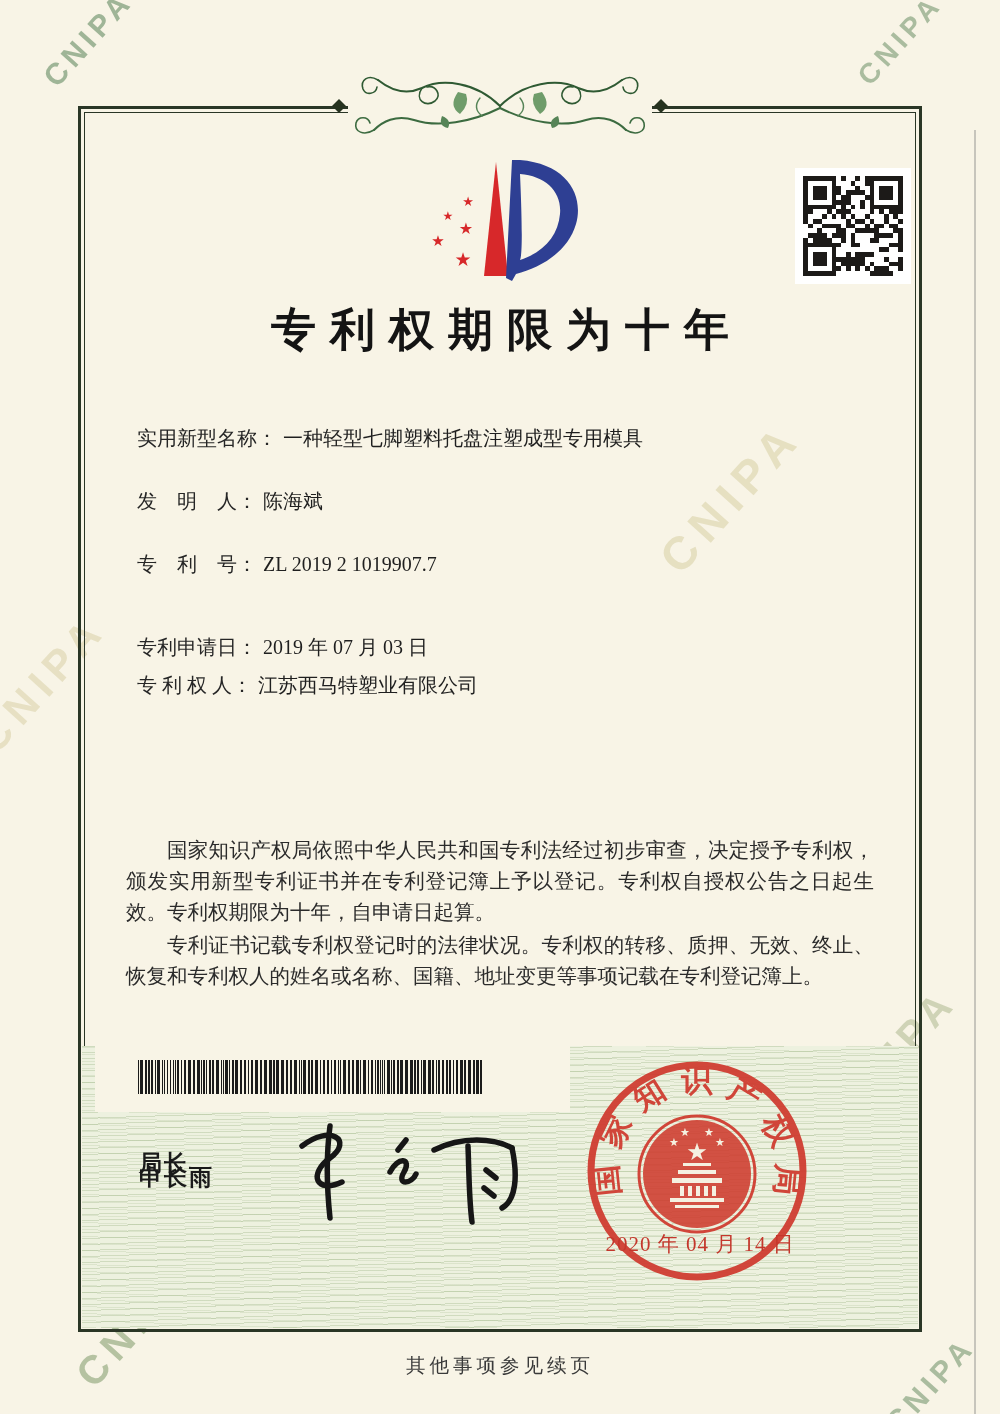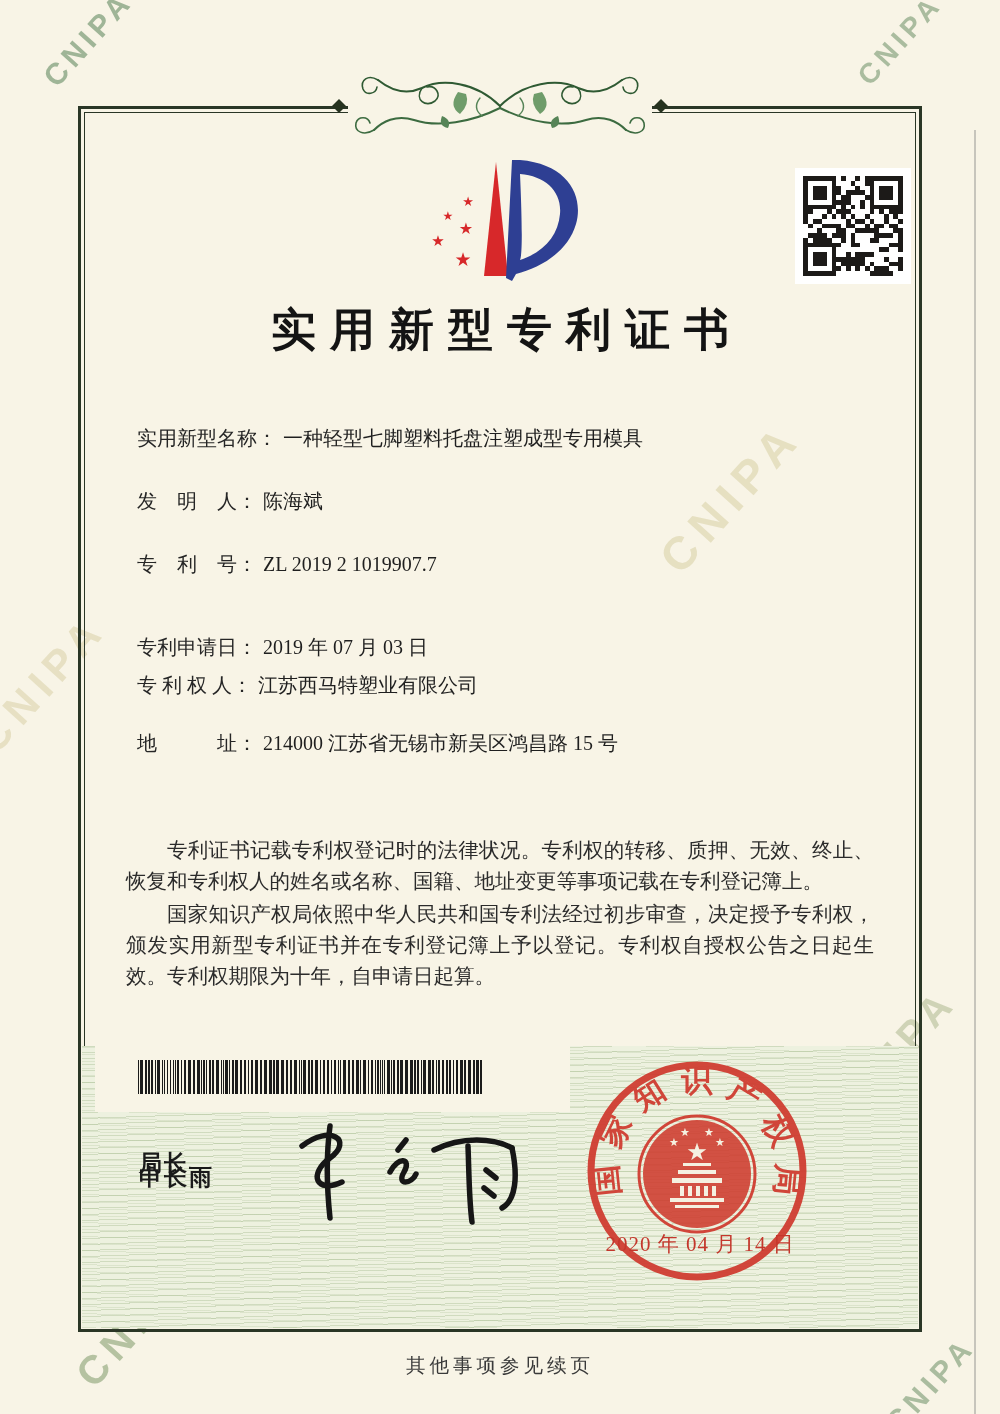--- a/index.html
+++ b/index.html
@@ -562,44 +562,41 @@
         <div class="d"></div>
         <div class="d"></div>
         <div class="d"></div>
         <div class="d"></div>
         <div class="d"></div>
         <div></div>
         <div></div>
       </div>
     </div>
 
-  <div class="title">实用新型专利证书</div>
+  <div class="title">专利权期限为十年</div>
 
   <div class="field-row" style="top:425px;">
     <span class="lbl">实用新型名称：</span><span class="val">一种轻型七脚塑料托盘注塑成型专用模具</span>
   </div>
   <div class="field-row" style="top:488px;">
     <span class="lbl">发　明　人：</span><span class="val">陈海斌</span>
   </div>
   <div class="field-row" style="top:551px;">
     <span class="lbl">专　利　号：</span><span class="val">ZL 2019 2 1019907.7</span>
   </div>
   <div class="field-row" style="top:634px;">
     <span class="lbl">专利申请日：</span><span class="val">2019 年 07 月 03 日</span>
   </div>
   <div class="field-row" style="top:672px;">
     <span class="lbl">专 利 权 人：</span><span class="val">江苏西马特塑业有限公司</span>
   </div>
-  <div class="field-row" style="top:730px;">
-    <span class="lbl">地　　　址：</span><span class="val">214000 江苏省无锡市新吴区鸿昌路 15 号</span>
-  </div>
 
   <div class="paras">
+    <p>国家知识产权局依照中华人民共和国专利法经过初步审查，决定授予专利权，颁发实用新型专利证书并在专利登记簿上予以登记。专利权自授权公告之日起生效。专利权期限为十年，自申请日起算。</p>
     <p>专利证书记载专利权登记时的法律状况。专利权的转移、质押、无效、终止、恢复和专利权人的姓名或名称、国籍、地址变更等事项记载在专利登记簿上。</p>
-    <p>国家知识产权局依照中华人民共和国专利法经过初步审查，决定授予专利权，颁发实用新型专利证书并在专利登记簿上予以登记。专利权自授权公告之日起生效。专利权期限为十年，自申请日起算。</p>
   </div>
 
   <div class="barcode">
       <div style="width: 1px; margin-right: 1px;"></div>
       <div style="width: 3px; margin-right: 2px;"></div>
       <div style="width: 2px; margin-right: 1px;"></div>
       <div style="width: 2px; margin-right: 1px;"></div>
       <div style="width: 2px; margin-right: 2px;"></div>
       <div style="width: 1px; margin-right: 1px;"></div>
       <div style="width: 3px; margin-right: 2px;"></div>

